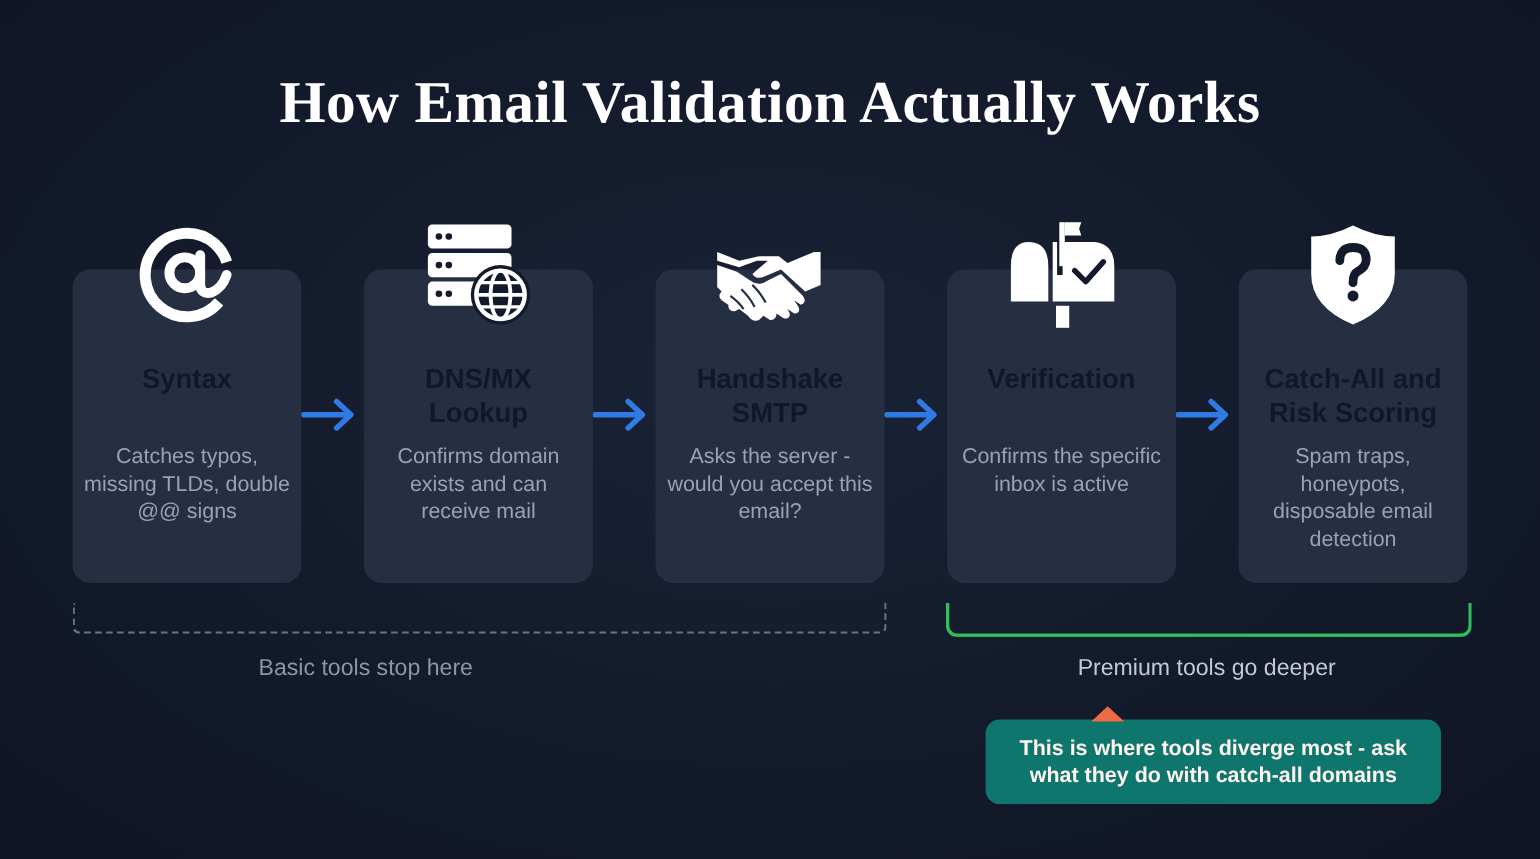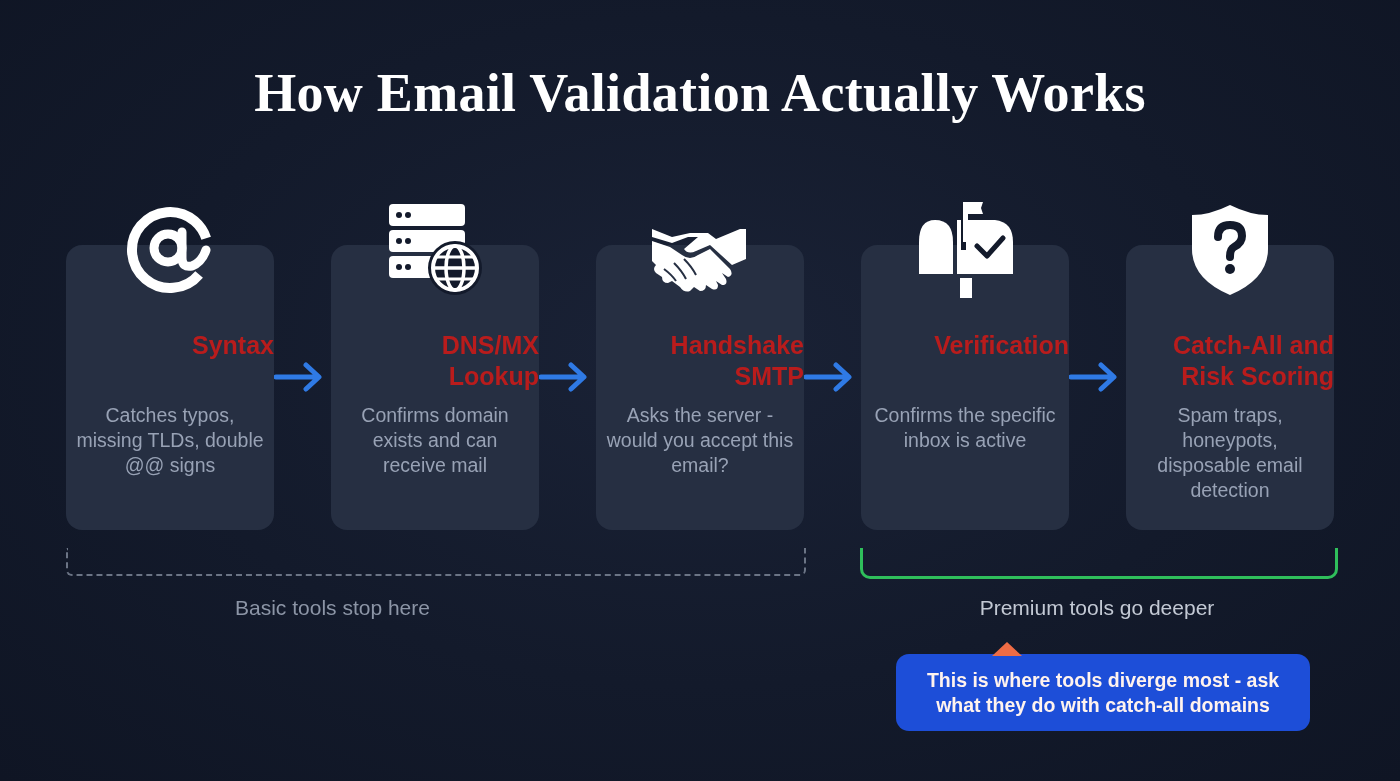--- a/index.html
+++ b/index.html
@@ -15,22 +15,22 @@
   }
   .card {
     position:absolute; top:245px; width:208px; height:285px;
     background:#262f42; border-radius:16px;
   }
   .icon {
     position:absolute; top:200px; width:100px; height:100px;
     display:flex; align-items:center; justify-content:center;
   }
   .step-title {
-    position:absolute; top:330px; width:208px; text-align:right;
-    font-size:25px; font-weight:700; line-height:31px; color:#b91c1c;
+    position:absolute; top:330px; width:208px; text-align:center;
+    font-size:25px; font-weight:700; line-height:31px; color:#0f172a;
   }
   .step-desc {
     position:absolute; top:403px; width:208px; text-align:center;
     font-size:19.5px; line-height:25px; color:#98a2b5;
   }
   .arrow { position:absolute; top:362px; width:50px; height:30px; }
   .bracket-basic {
     position:absolute; left:66px; top:548px; width:736px; height:26px;
     border:2px dashed #6b7485; border-top:none; border-radius:0 0 6px 6px;
   }
@@ -41,21 +41,21 @@
   .label-basic {
     position:absolute; left:235px; width:400px; top:596px; text-align:left;
     font-size:21px; color:#8c95a6;
   }
   .label-premium {
     position:absolute; left:897px; width:400px; top:596px; text-align:center;
     font-size:21px; color:#c3c9d4;
   }
   .callout {
     position:absolute; left:896px; top:654px; width:414px; height:77px;
-    background:#1d4ed8; border-radius:13px;
+    background:#0f766e; border-radius:13px;
     display:flex; align-items:center; justify-content:center; text-align:center;
     font-size:19.5px; font-weight:700; line-height:25px; color:#fff3ee;
   }
   .callout::before {
     content:""; position:absolute; left:96px; top:-12px;
     width:0; height:0; border-left:15px solid transparent; border-right:15px solid transparent;
     border-bottom:14px solid #ee6c45;
   }
   .callout-text { width:390px; }
 </style>

